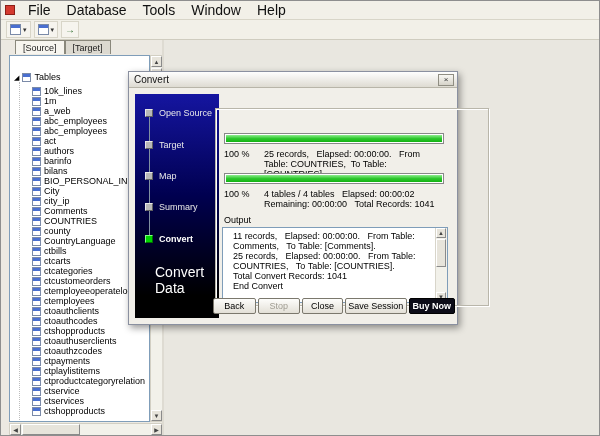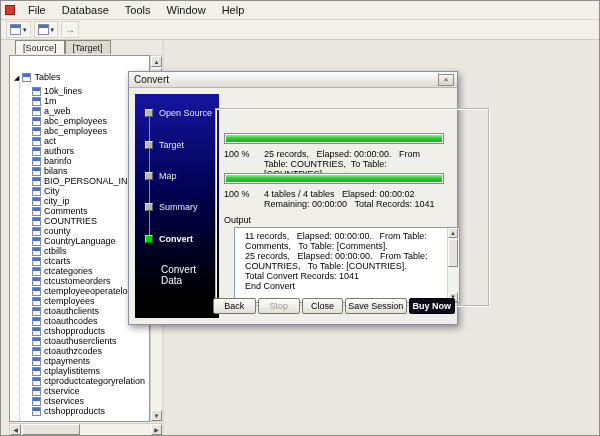--- a/index.html
+++ b/index.html
@@ -8,21 +8,21 @@
     font-family:"Liberation Sans", sans-serif;
     width:600px; height:436px; background:#ffffff;
     color:#000;
   }
   .app { position:relative; width:600px; height:436px; background:#ece9e2; border:1px solid #8e8e8e; overflow:hidden; }
 
   
   .menubar { position:absolute; left:0; top:0; width:100%; height:19px; background:#f2f0e8; border-bottom:1px solid #d8d5c8; display:flex; align-items:center; }
   .appicon { width:10px; height:10px; background:#d43a2f; border:1px solid #8c1f17; margin:0 5px 0 4px; flex:0 0 auto; }
   .menus { display:flex; }
-  .menu-item { font-size:11px; padding:2px 8px; color:#111; cursor:default; }
+  .menu-item { font-size:14px; padding:2px 8px; color:#111; cursor:default; }
 
   
   .toolbar { position:absolute; left:0; top:19px; width:100%; height:20px; background:#f2f0e8; border-bottom:1px solid #cfccbf; display:flex; align-items:center; gap:3px; padding-left:5px; }
   .tbtn { height:17px; display:flex; align-items:center; gap:2px; padding:1px 3px; border:1px solid #d8d5c8; background:#f6f4ee; }
   .gicon { width:11px; height:11px; border:1px solid #7a8aa8; background:linear-gradient(#4a6fd0 0 3px,#fff 3px); }
   .caret { font-size:7px; color:#333; line-height:7px; }
   .arrow-glyph { font-size:10px; color:#2a6b2a; line-height:10px; }
 
   
   .tabs { position:absolute; left:14px; top:39px; display:flex; z-index:2; }
@@ -61,32 +61,32 @@
   .dtitle { position:absolute; left:0; top:0; right:0; height:16px; background:linear-gradient(#fefefe,#dedbd2); border-bottom:1px solid #b8b5a9; display:flex; align-items:center; padding:0 5px; font-size:10px; color:#111; }
   .dclose { position:absolute; right:3px; top:2px; width:16px; height:12px; background:linear-gradient(#f8f7f3,#d6d3c9); border:1px solid #8f8d82; font-size:8px; line-height:10px; text-align:center; color:#333; cursor:default; }
 
   .steps { position:absolute; left:6px; top:22px; width:84px; height:224px; background:linear-gradient(#1515a0,#000050 45%,#000000 90%); }
   .connector { position:absolute; left:14px; top:20px; width:1px; height:127px; background:#8090a0; }
   .step { position:absolute; left:10px; display:flex; align-items:center; gap:6px; }
   .bullet { width:8px; height:8px; background:#b8b8b8; border:1px solid; border-color:#e8e8e8 #606060 #606060 #e8e8e8; flex:0 0 auto; }
   .step.active .bullet { background:#00d400; border-color:#80ff80 #007000 #007000 #80ff80; }
   .slabel { color:#e9e9e9; font-size:9px; white-space:nowrap; }
   .step.active .slabel { color:#fff; font-weight:bold; }
-  .steps-caption { position:absolute; left:26px; top:170px; color:#fff; font-size:10px; }
+  .steps-caption { position:absolute; left:20px; top:170px; color:#fff; font-size:14px; }
 
   .groupbox { position:absolute; left:86px; top:36px; width:274px; height:198px; border:1px solid #b9b6aa; box-shadow:inset 1px 1px 0 #ffffff, 1px 1px 0 #ffffff; }
   .pbar { position:absolute; left:8px; width:220px; height:11px; border:1px solid #888; background:#fff; padding:1px; }
   .pbar1 { top:24px; } .pbar2 { top:64px; }
   .pfill { height:100%; width:100%; background:linear-gradient(#8dec8d,#2ec72e 50%,#12b212); }
   .prow { position:absolute; left:8px; display:flex; font-size:9px; line-height:10px; }
   .prow1 { top:40px; } .prow2 { top:80px; }
   .ppercent { width:40px; flex:0 0 auto; }
   .pinfo { width:178px; white-space:pre-wrap; }
   .outlabel { position:absolute; left:8px; top:106px; font-size:9px; }
-  .outbox { position:absolute; left:6px; top:118px; width:226px; height:76px; background:#fff; border:1px solid #7f9db9;margin-left:12px; }
+  .outbox { position:absolute; left:6px; top:118px; width:226px; height:76px; background:#fff; border:1px solid #7f9db9; }
   .outlines { position:absolute; left:2px; top:3px; right:14px; bottom:2px; overflow:hidden; font-size:9px; line-height:10px; padding-left:8px; }
   .outline { white-space:pre-wrap; }
   .outscroll { position:absolute; right:0; top:0; width:12px; height:100%; background:#f2f1ea; border-left:1px solid #d8d5ca; }
   .outscroll .sarrow { width:10px; height:10px; }
   .os-up { position:absolute; left:0; top:0; }
   .os-down { position:absolute; left:0; bottom:0; }
   .othumb { position:absolute; left:0; top:11px; width:10px; height:28px; background:#e7e4db; border:1px solid; border-color:#ffffff #8a8a8a #8a8a8a #ffffff; }
 
   .dbuttons { position:absolute; left:84px; top:226px; width:242px; display:flex; gap:2px; }
   .btn { height:16px; font-size:9px; background:linear-gradient(#fdfdfb,#e3e0d7); border:1px solid #7b786d; border-radius:2px; text-align:center; line-height:14px; padding:0 2px; overflow:hidden; white-space:nowrap; cursor:default; }

